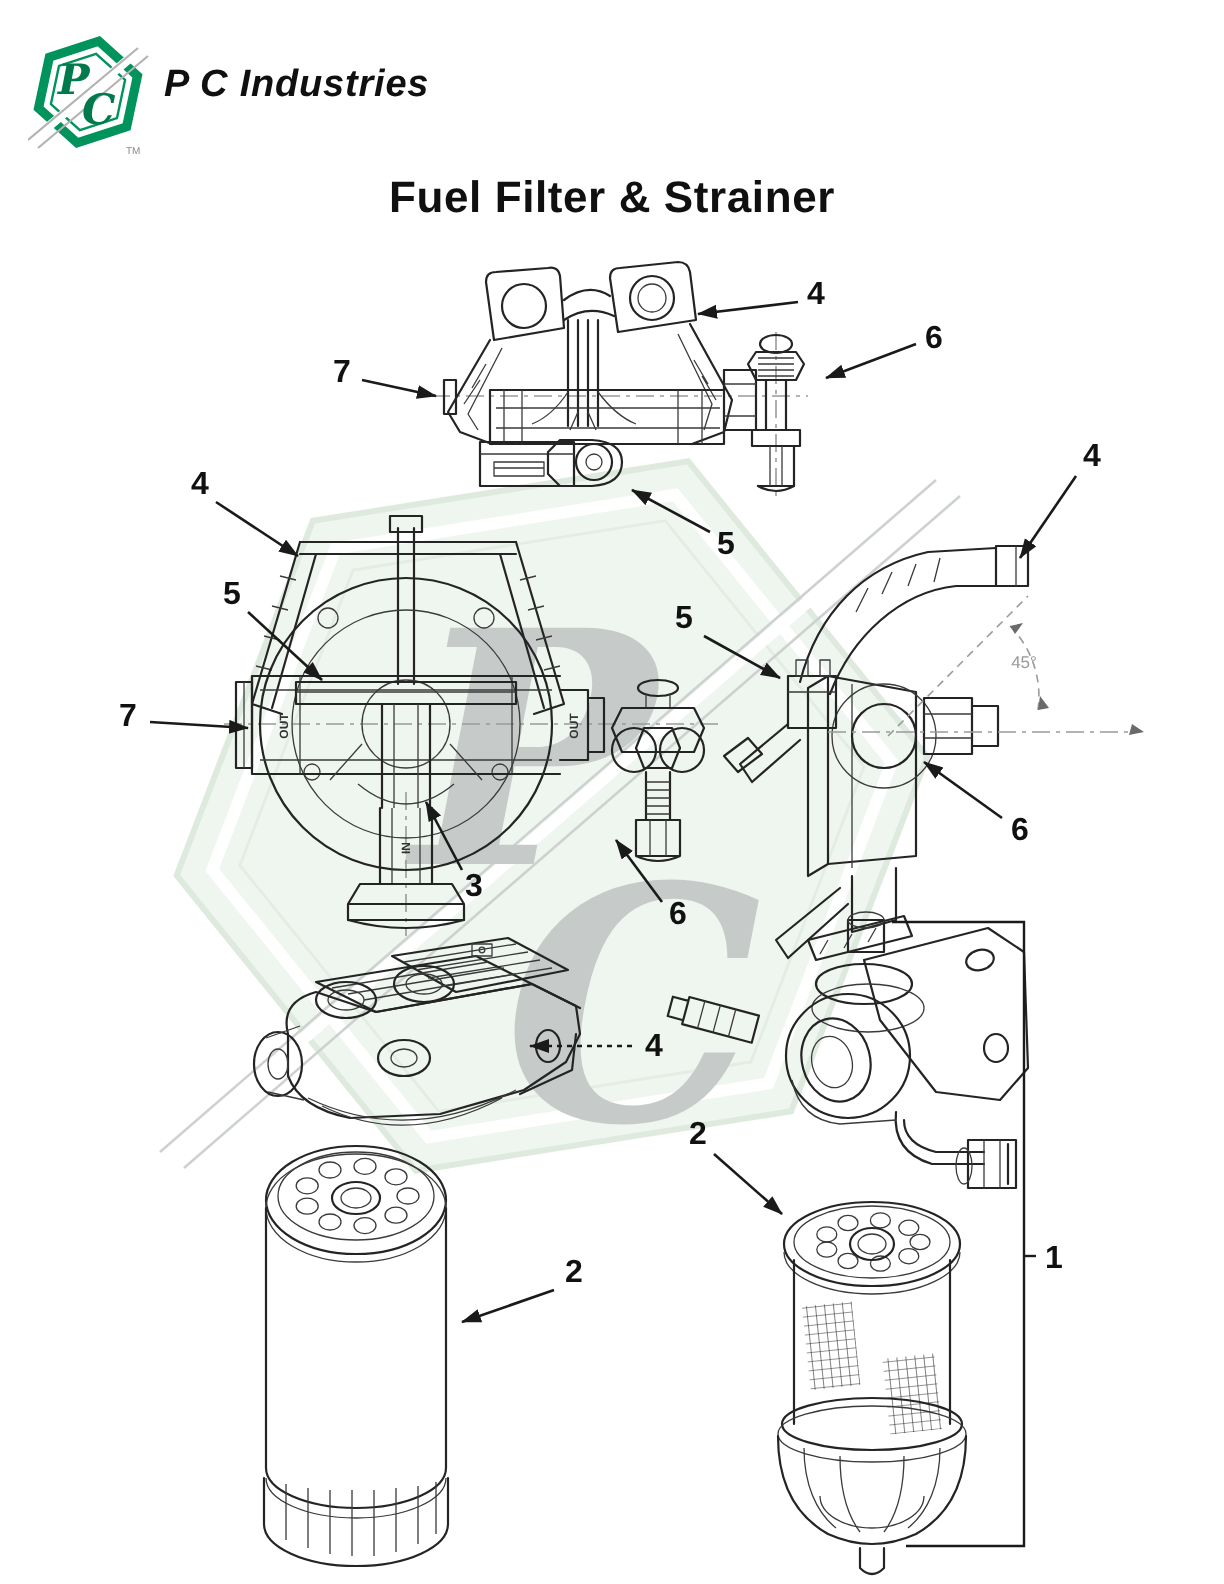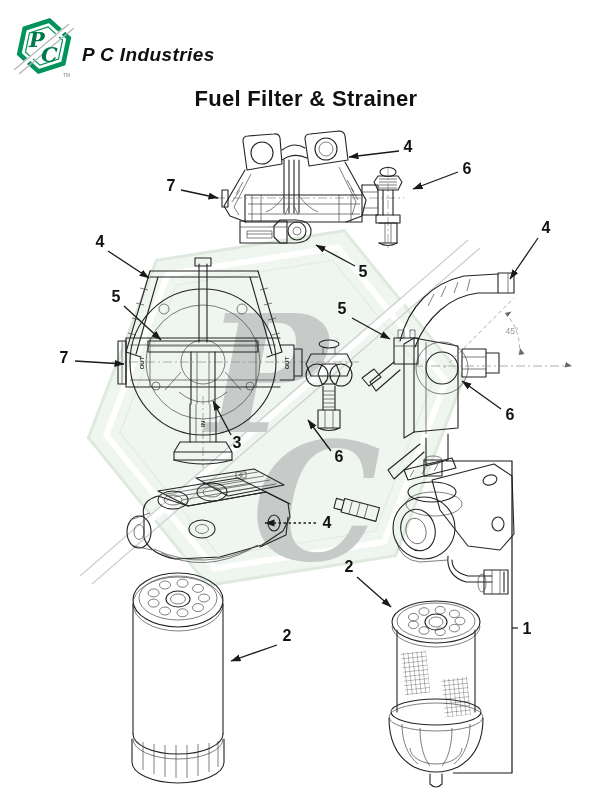--- a/index.html
+++ b/index.html
@@ -1,18 +1,18 @@
 <!DOCTYPE html>
 <html><head>
 <meta charset="utf-8">
 <style>
   html,body{margin:0;padding:0;background:#888;}
   .page{position:relative;width:612px;height:792px;background:#ffffff;overflow:hidden;
         font-family:"Liberation Sans",sans-serif;color:#101010;}
-  .hdr-company{position:absolute;left:82px;top:44px;font-size:19px;font-weight:bold;
+  .hdr-company{position:absolute;left:82px;top:32px;font-size:19px;font-weight:bold;
         font-style:italic;letter-spacing:.4px;}
   .hdr-groups{position:absolute;left:400px;top:33px;width:160px;text-align:center;
         font-size:13px;font-weight:bold;line-height:1.3;}
   .page-title{position:absolute;left:0;top:86px;width:612px;text-align:center;margin:0;
         font-size:22px;font-weight:bold;letter-spacing:.3px;}
   .logo{position:absolute;left:14px;top:14px;}
   svg text{font-family:"Liberation Sans",sans-serif;}
   .ln{fill:none;stroke:#242424;stroke-width:1.1;stroke-linejoin:round;stroke-linecap:round;}
   .tn{fill:none;stroke:#3a3a3a;stroke-width:.65;stroke-linejoin:round;}
   .cl{fill:none;stroke:#9a9a9a;stroke-width:.8;stroke-dasharray:9 3 2 3;}

